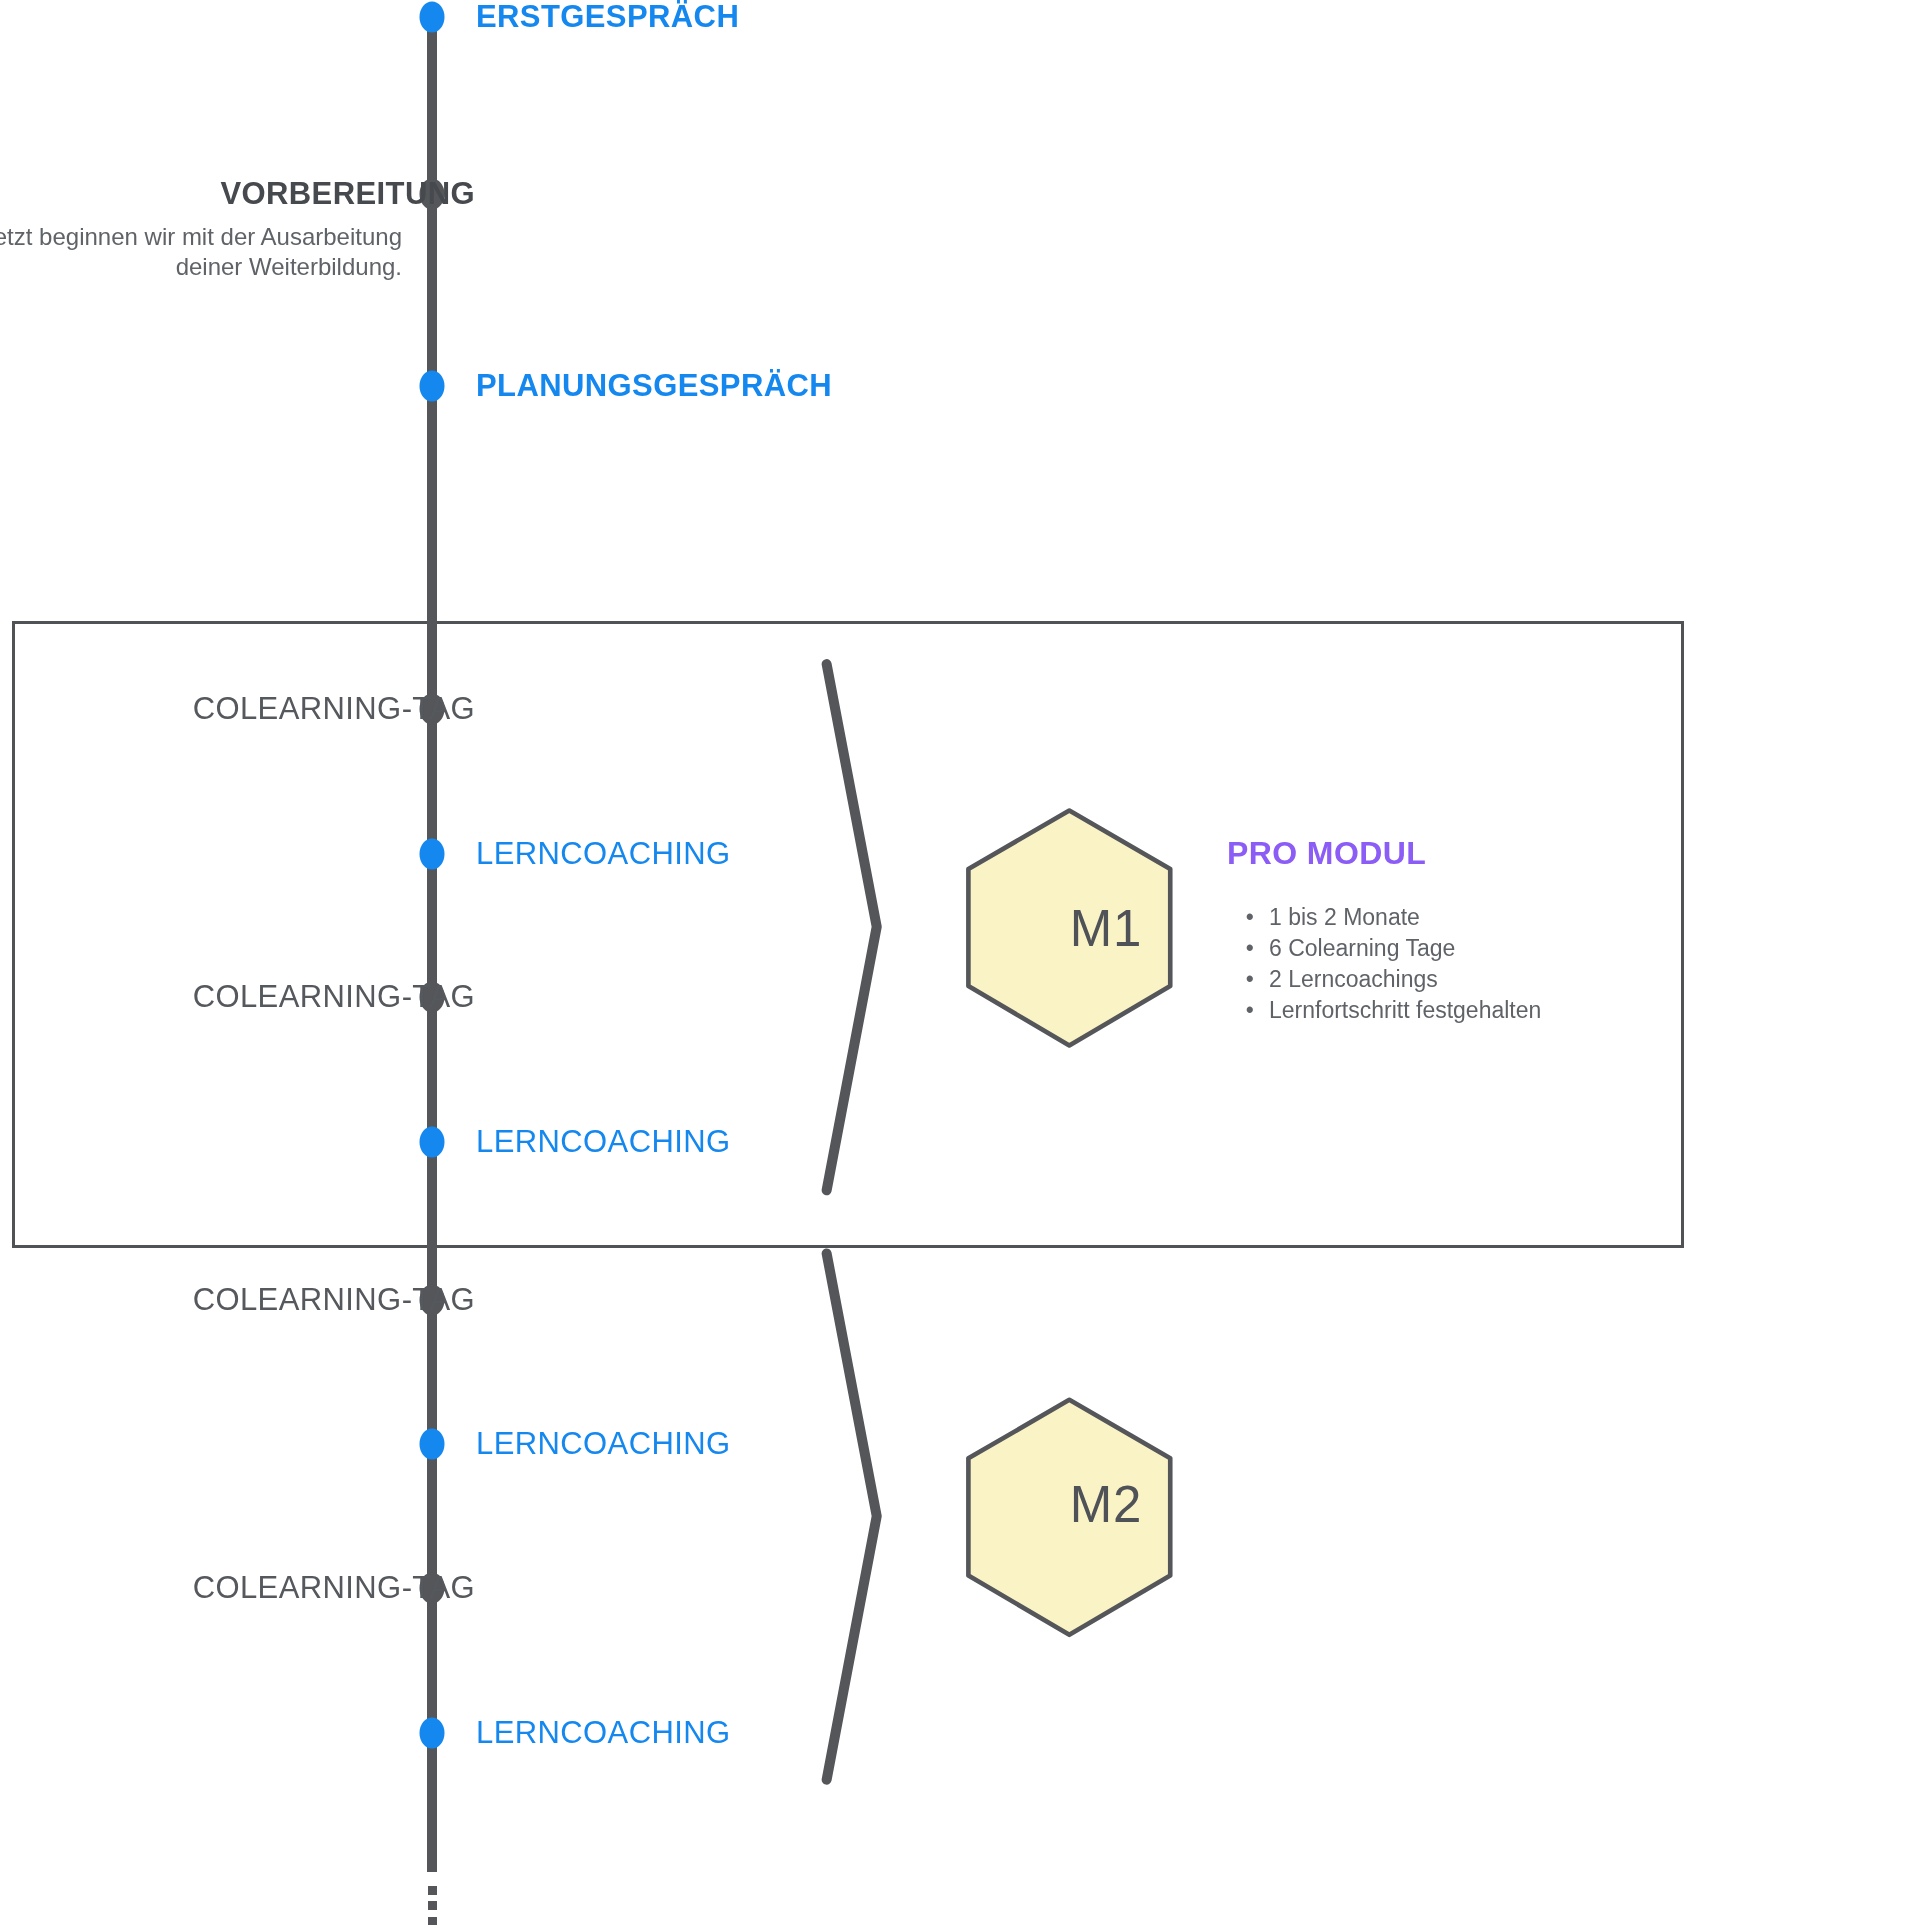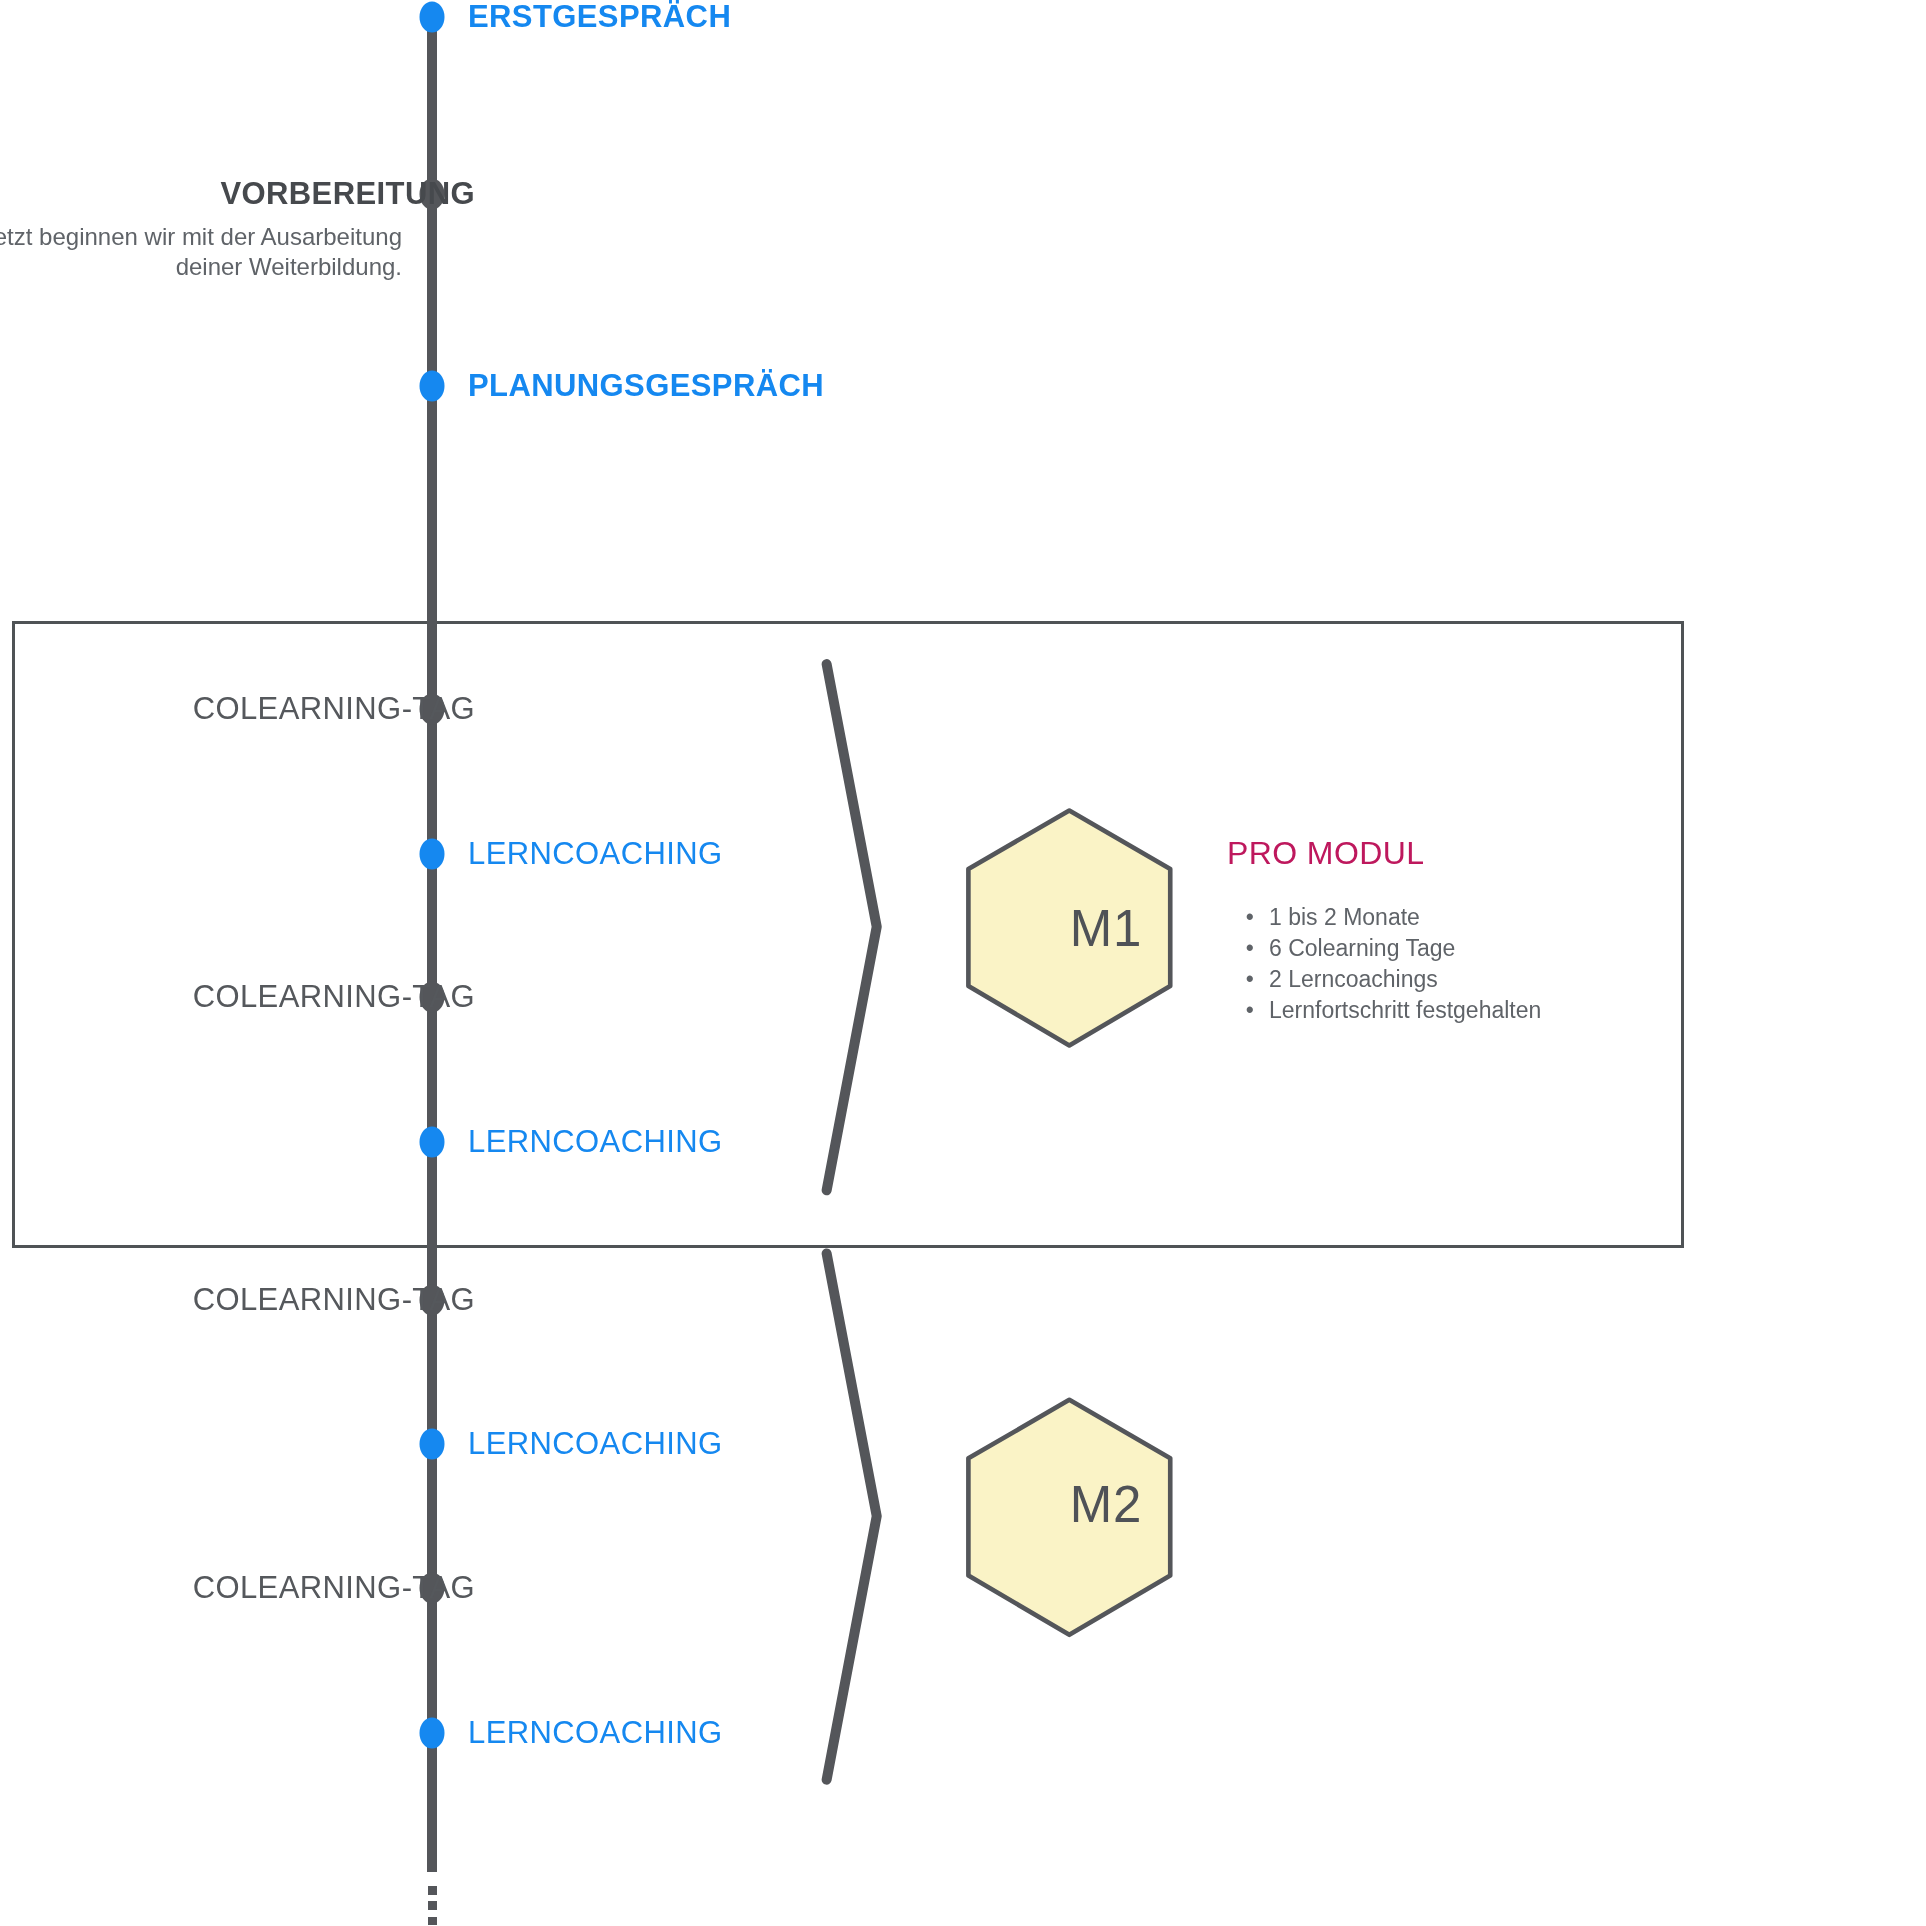--- a/index.html
+++ b/index.html
@@ -23,21 +23,21 @@
   }
   .dot.blue{background:#1588F0;}
   .dot.dark{background:#54565A;}
   
   .lbl{
     position:absolute;transform:translateY(-50%);
     font-size:31px;letter-spacing:0.4px;white-space:nowrap;
   }
   .lbl.right{left:468px;}
   .lbl.left{right:1451px;text-align:right;}
-  .lbl.blue{color:#1588F0;}
+  .lbl.blue{color:#1588F0;margin-left:8px;}
   .lbl.dark{color:#55585C;}
   .lbl.bold{font-weight:bold;}
   .lbl.bold.dark{color:#46494D;}
   
   .desc{
     position:absolute;font-size:24px;line-height:30px;color:#5F6368;
   }
   .desc.right{left:468px;}
   .desc.left{right:1524px;text-align:right;}
   
@@ -47,21 +47,21 @@
   }
   .overlay-svg{position:absolute;left:0;top:0;width:1926px;height:1926px;pointer-events:none;}
   
   .hex-label{
     position:absolute;transform:translate(-50%,-50%);
     font-size:51px;color:#4F5257;letter-spacing:0.8px;margin-left:36px;
   }
   
   .info-title{
     position:absolute;left:1227px;top:835px;
-    font-size:32px;font-weight:normal;color:#be185d;letter-spacing:0.4px;white-space:nowrap;
+    font-size:32px;font-weight:bold;color:#8b5cf6;letter-spacing:0.4px;white-space:nowrap;
   }
   .info-list{
     position:absolute;left:1231px;top:898px;margin:4px;padding:0;list-style:none;
   }
   .info-list li{
     position:relative;font-size:23px;line-height:31px;color:#5F6368;
     padding-left:34px;white-space:nowrap;
   }
   .info-list li::before{
     content:"\2022";position:absolute;left:10.8px;color:#5F6368;font-size:23px;

